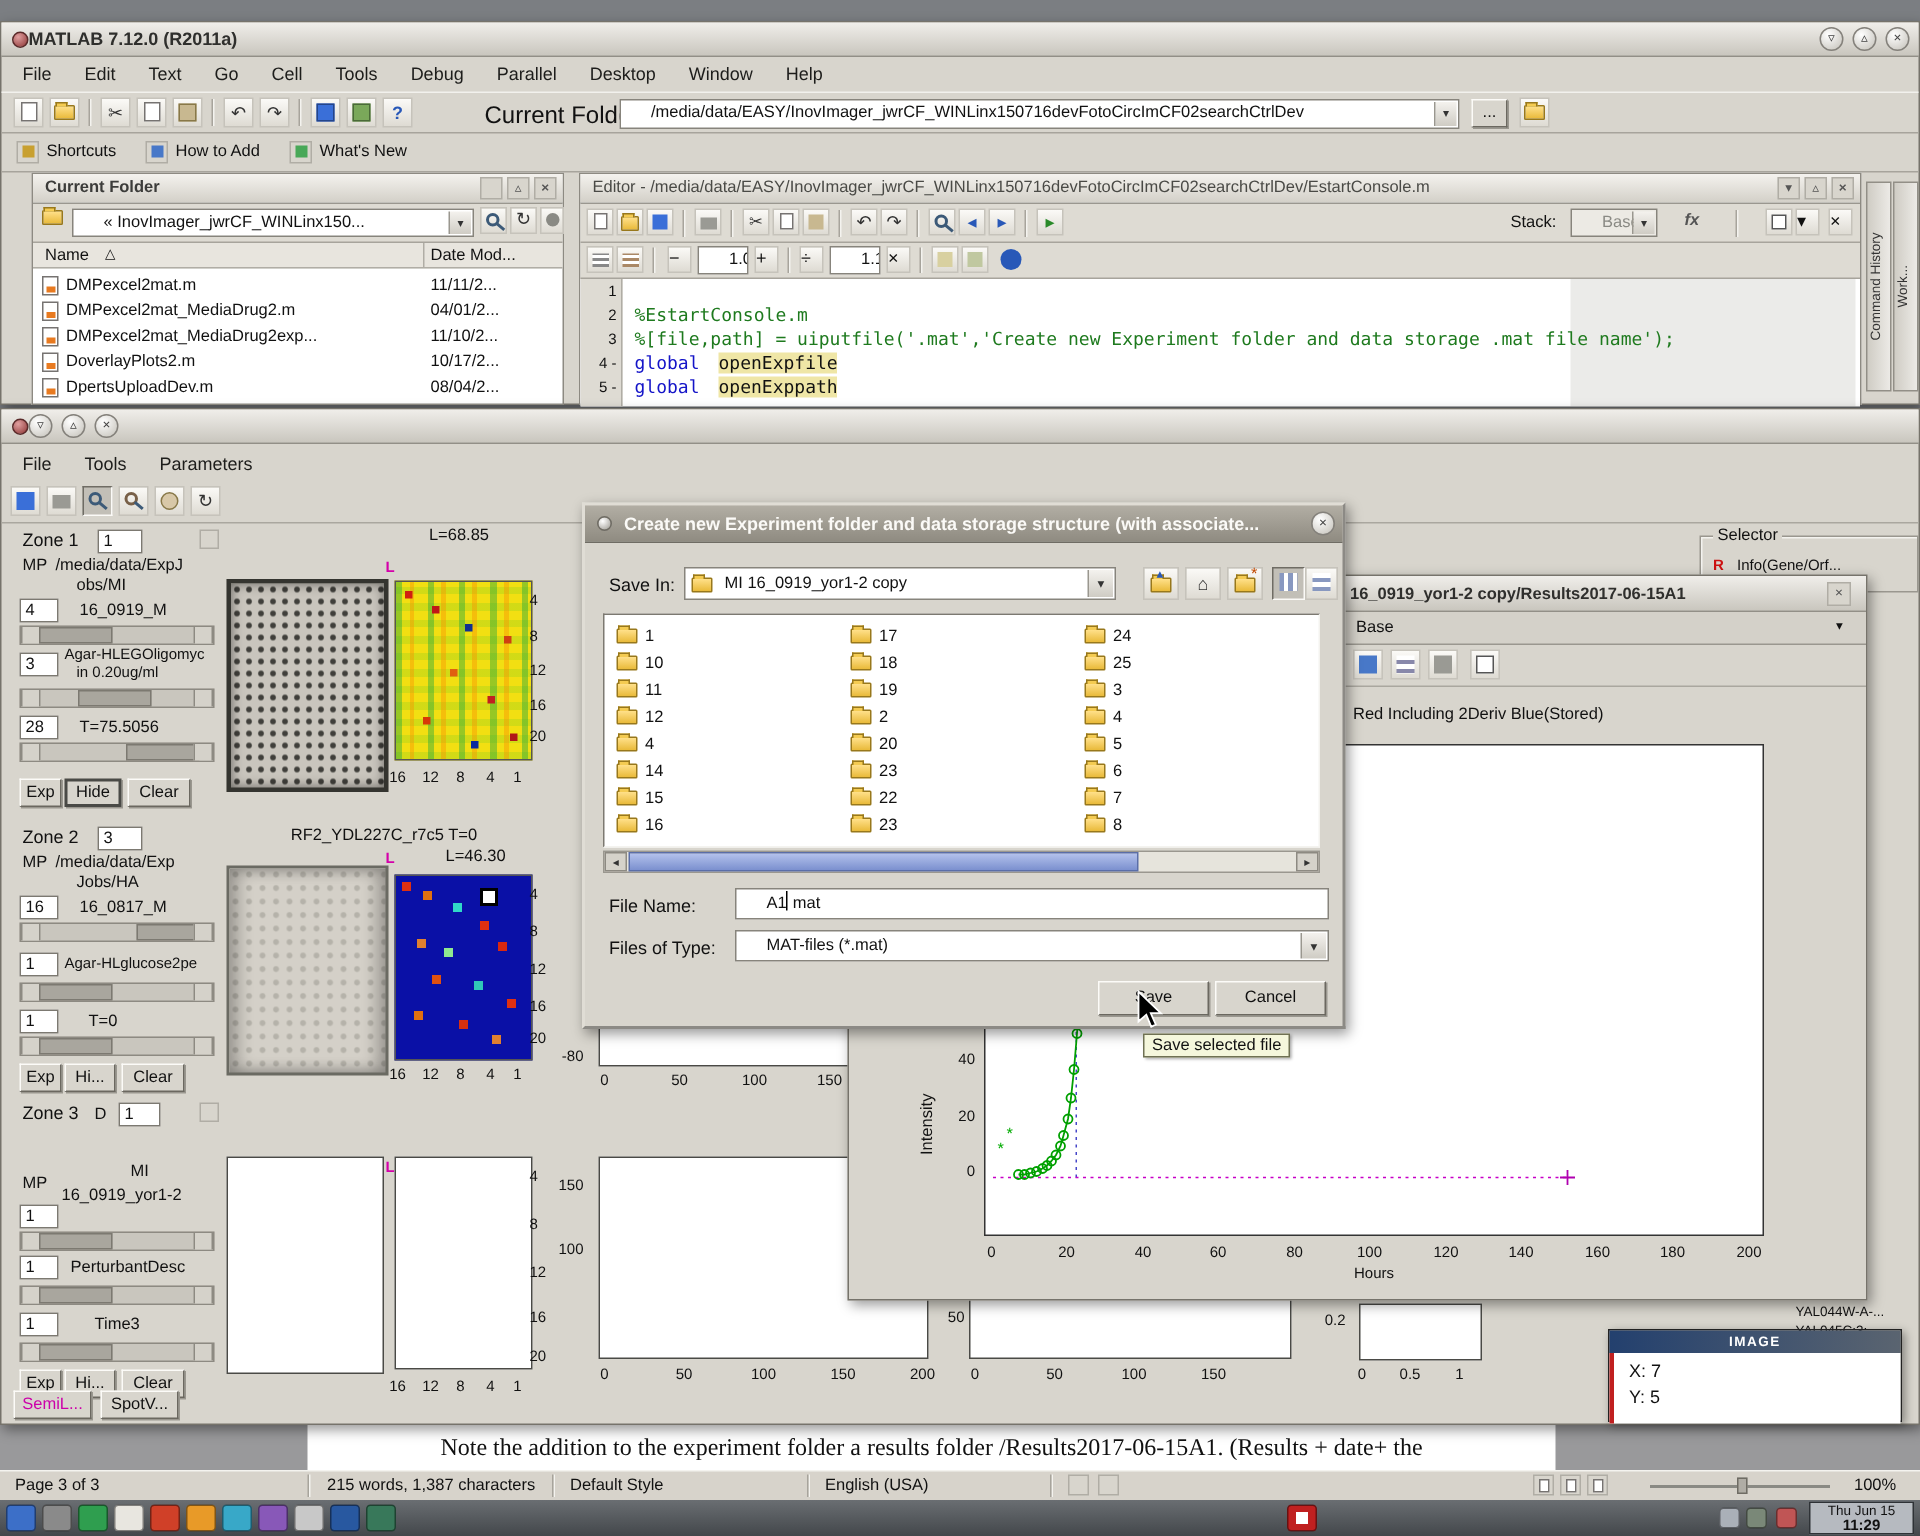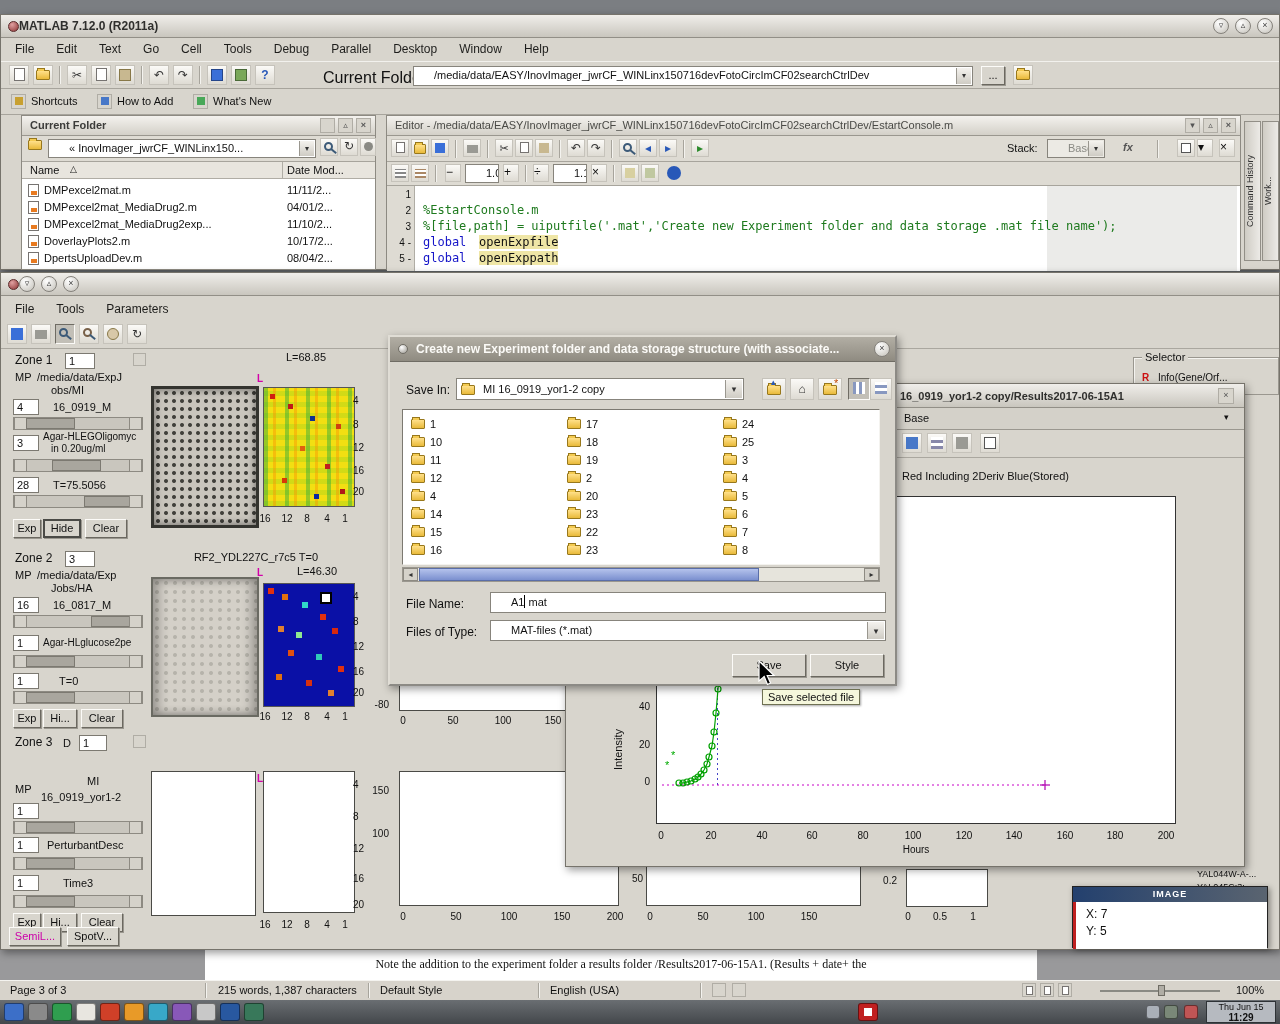--- a/index.html
+++ b/index.html
@@ -598,21 +598,21 @@
     <span style="display:block;text-align:center;font-size:9px;font-weight:bold;color:#fff;letter-spacing:1px;line-height:15px">IMAGE</span>
   </div>
   <div style="position:absolute;left:0;top:15px;width:100%;height:47px;background:#fff;border-left:3px solid #c02020">
     <span class="t" style="left:10px;top:5px;font-size:12px">X: 7</span>
     <span class="t" style="left:10px;top:22px;font-size:12px">Y: 5</span>
   </div>
 </div>
 
 <div style="position:absolute;left:0;top:950px;width:1280px;height:30px;background:#99999b">
   <div style="position:absolute;left:205px;top:0;width:832px;height:30px;background:#fff">
-    <div style="text-align:center;font-family:'Liberation Serif','DejaVu Serif',serif;font-size:12px;padding-top:7px">Note the addition to the experiment folder a results folder  /Results2017-06-15A1.  (Results + date+ the</div>
+    <div style="text-align:center;font-family:'Liberation Serif','DejaVu Serif',serif;font-size:16px;padding-top:7px">Note the addition to the experiment folder a results folder  /Results2017-06-15A1.  (Results + date+ the</div>
   </div>
 </div>
 
 <div style="position:absolute;left:0;top:980px;width:1280px;height:20px;background:#d7d3cb;border-top:1px solid #f4f3ef">
   <span class="t" style="left:10px;top:3px">Page 3 of 3</span>
   <span class="ssep" style="left:205px"></span>
   <span class="t" style="left:218px;top:3px">215 words, 1,387 characters</span>
   <span class="ssep" style="left:368px"></span>
   <span class="t" style="left:380px;top:3px">Default Style</span>
   <span class="ssep" style="left:538px"></span>
@@ -794,19 +794,19 @@
   <span class="t" style="left:16px;top:260px;font-size:12px">File Name:</span>
   <div class="field" style="left:100px;top:255px;width:396px;height:21px;line-height:19px">
     <span>A1</span><span style="display:inline-block;width:1px;height:13px;background:#000;vertical-align:-2px"></span><span style="white-space:pre"> mat</span>
   </div>
   <span class="t" style="left:16px;top:288px;font-size:12px">Files of Type:</span>
   <div class="field" style="left:100px;top:283px;width:396px;height:21px;line-height:19px">
     <span>MAT-files (*.mat)</span>
     <span class="ddb" style="width:17px;font-size:9px;line-height:18px">▾</span>
   </div>
   <span class="b" style="left:342px;top:317px;width:74px;height:23px;line-height:20px">Save</span>
-  <span class="b" style="left:420px;top:317px;width:74px;height:23px;line-height:20px">Style</span>
+  <span class="b" style="left:420px;top:317px;width:74px;height:23px;line-height:20px">Cancel</span>
 </div>
 
 <div class="ttip" style="left:762px;top:689px">Save selected file</div>
 <svg style="position:absolute;left:758px;top:660px;z-index:70" width="18" height="27">
   <polygon points="1,1 1,21 6.2,16.5 9.5,24.5 12.5,23 9.2,15.5 16,15.5" fill="#000" stroke="#fff" stroke-width="1.2"></polygon>
 </svg>
 
 </body></html>

